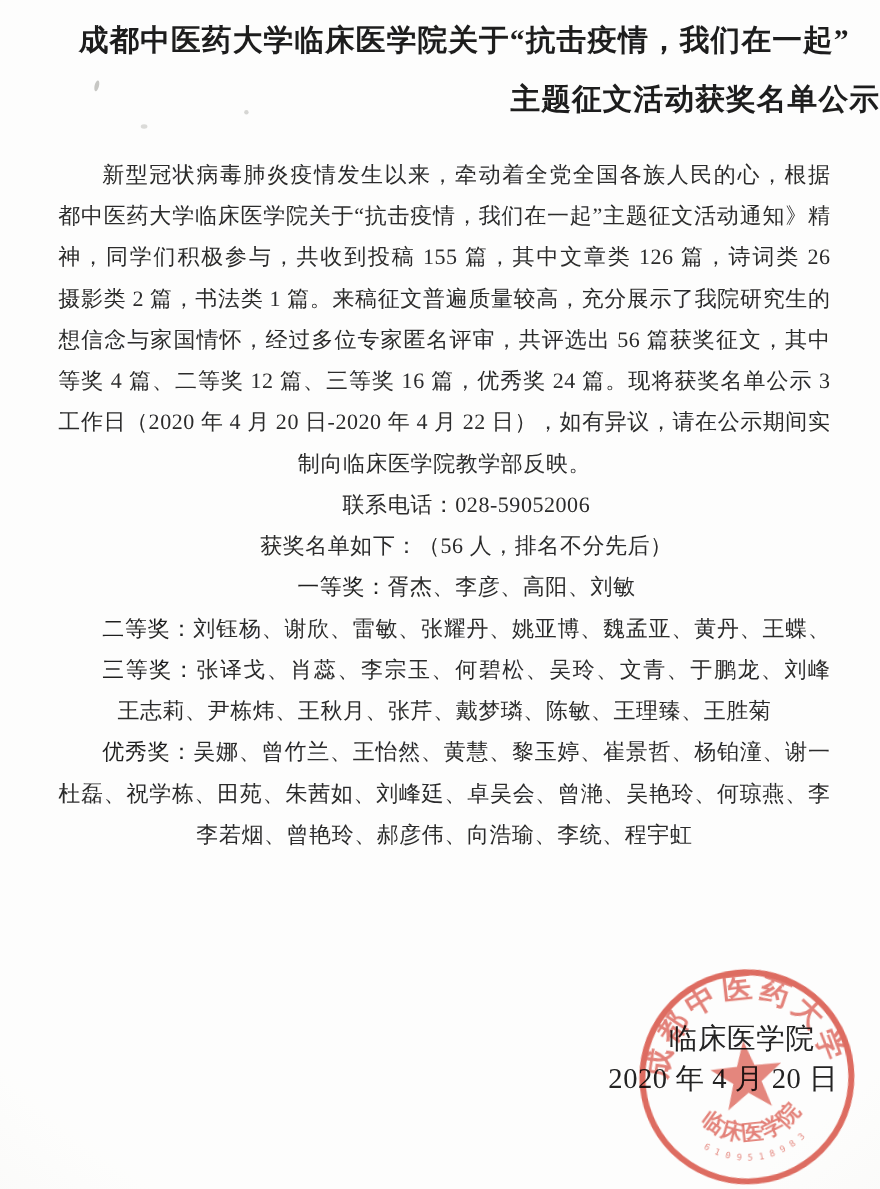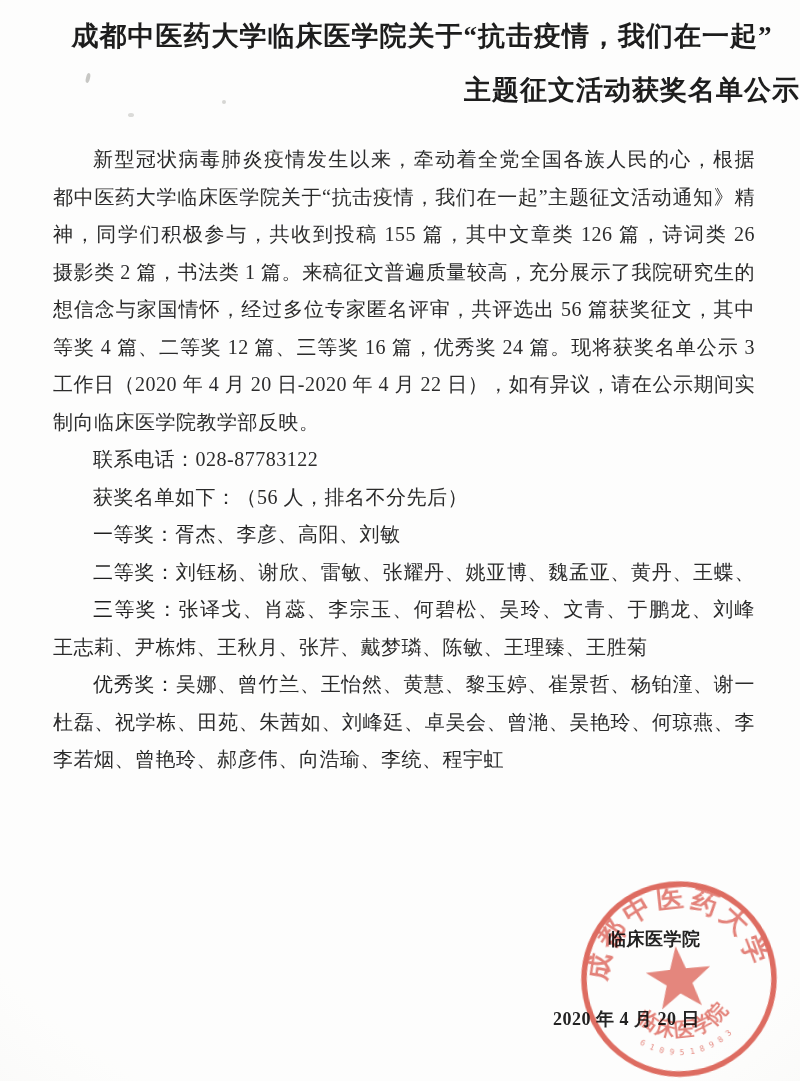--- a/index.html
+++ b/index.html
@@ -16,28 +16,28 @@
   }
   .title1,.title2{
     position:absolute;left:0;right:0;text-align:center;
     font-weight:700;font-size:27px;letter-spacing:1px;color:#1d1d1d;padding-left:44px;
   }
   .title1{top:18px;}
   .title2{top:72px;text-align:right;}
   .content{position:absolute;top:141px;left:53px;width:702px;}
   .line{
     height:37.5px;line-height:37.5px;font-size:20px;letter-spacing:.5px;
-    overflow:hidden;white-space:normal;
+    overflow:hidden;white-space:normal;text-align:center;
   }
   .line.indent{padding-left:40px;}
   .line.justify{text-align:justify;text-align-last:justify;text-justify:inter-character;}
   .line .label{font-weight:400;color:#1f1f1f;}
-  .signature{position:absolute;font-size:18px;color:#232323;letter-spacing:.5px;font-weight:bold;}
+  .signature{position:absolute;font-size:26px;color:#232323;letter-spacing:.5px;}
   .sig-org{left:608px;top:927px;}
-  .sig-date{left:553px;top:963px;margin-top:44px;}
+  .sig-date{left:553px;top:963px;}
   .stamp{
     position:absolute;left:572px;top:876px;width:214px;height:206px;
     transform:rotate(-6deg);
     mix-blend-mode:multiply;opacity:.9;
   }
   .artifact{position:absolute;background:#9a9a96;border-radius:50%;opacity:.55;}
   .a1{left:86px;top:73px;width:4px;height:10px;transform:rotate(14deg);}
   .a2{left:128px;top:113px;width:6px;height:4px;opacity:.35;}
   .a3{left:222px;top:100px;width:4px;height:4px;opacity:.4;}
 </style>
@@ -64,21 +64,21 @@
       <div class="line justify"><span>摄影类 2 篇，书法类 1 篇。来稿征文普遍质量较高，充分展示了我院研究生的理</span></div>
 
       <div class="line justify"><span>想信念与家国情怀，经过多位专家匿名评审，共评选出 56 篇获奖征文，其中一</span></div>
 
       <div class="line justify"><span>等奖 4 篇、二等奖 12 篇、三等奖 16 篇，优秀奖 24 篇。现将获奖名单公示 3 个</span></div>
 
       <div class="line justify"><span>工作日（2020 年 4 月 20 日-2020 年 4 月 22 日），如有异议，请在公示期间实名</span></div>
 
       <div class="line"><span>制向临床医学院教学部反映。</span></div>
 
-      <div class="line indent"><span>联系电话：028-87783122</span></div>
+      <div class="line indent"><span>联系电话：028-59052006</span></div>
 
       <div class="line indent"><span>获奖名单如下：（56 人，排名不分先后）</span></div>
 
       <div class="line indent"><span class="label">一等奖：</span><span>胥杰、李彦、高阳、刘敏</span></div>
 
       <div class="line indent justify"><span class="label">二等奖：</span><span>刘钰杨、谢欣、雷敏、张耀丹、姚亚博、魏孟亚、黄丹、王蝶、叶</span></div>
 
 
       <div class="line indent justify"><span class="label">三等奖：</span><span>张译戈、肖蕊、李宗玉、何碧松、吴玲、文青、于鹏龙、刘峰廷、</span></div>
 

